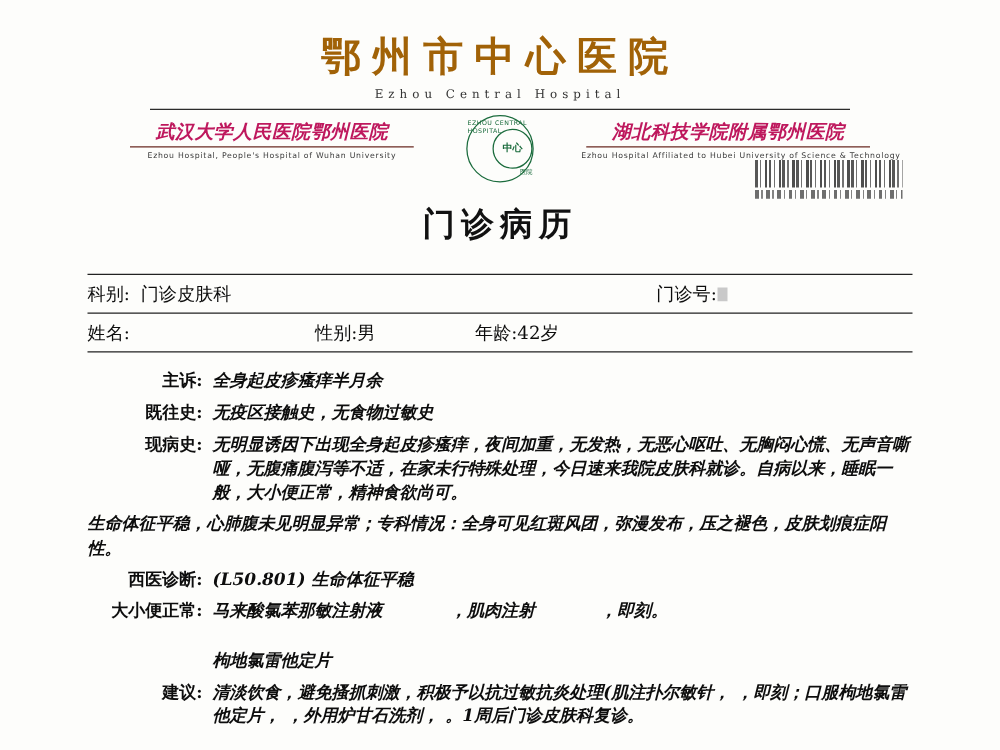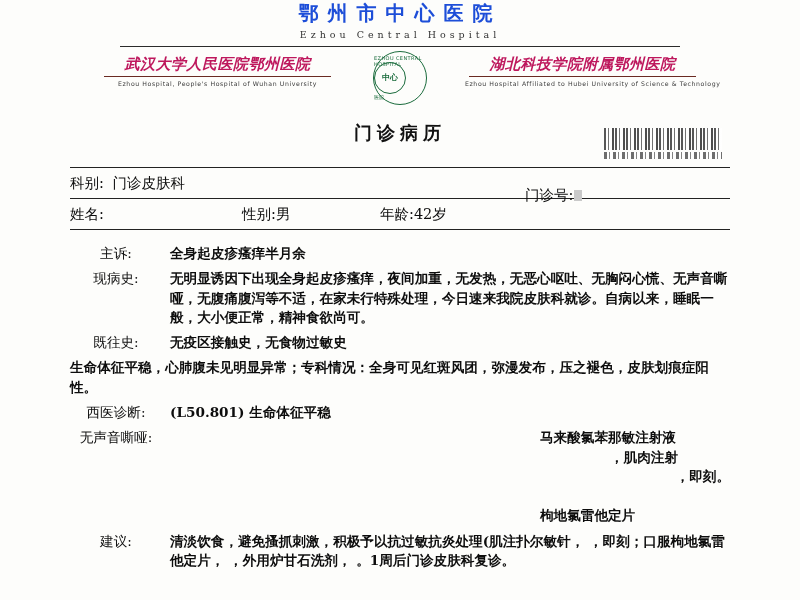--- a/index.html
+++ b/index.html
@@ -17,24 +17,25 @@
   .page {
     position: relative;
     width: 800px;
     height: 600px;
     background: #fdfdfb;
   }
   
   .hospital-name {
     text-align: center;
     font-family: "DejaVu Serif", "Liberation Serif", serif;
-    font-size: 20px;
+    font-size: 32px;
     font-weight: bold;
     letter-spacing: 9px;
-    color: #1d4ed8;
+    padding-top: 24px;
+    color: #a16207;
   }
   .hospital-name-en {
     text-align: center;
     font-family: "DejaVu Serif", "Liberation Serif", serif;
     font-size: 9.5px;
     letter-spacing: 4px;
     color: #333;
     margin-top: 2px;
   }
   .header-rule {
@@ -79,21 +80,21 @@
     position: absolute;
     left: 50%;
     top: -4px;
     transform: translateX(-50%);
     width: 54px;
     height: 54px;
     border-radius: 50%;
     border: 1.6px solid #1a6b3c;
     color: #1a6b3c;
     display: flex;
-    align-items: flex-start;
+    align-items: flex-end;
     justify-content: center;
     flex-direction: column;
     font-size: 6px;
     line-height: 1.1;
     box-sizing: border-box;
   }
   .seal .seal-outer-text {
     position: absolute;
     top: 4px;
     font-size: 5px;
@@ -112,21 +113,21 @@
   }
   .seal .seal-bottom-text {
     position: absolute;
     bottom: 4px;
     font-size: 5px;
   }
   
   .doc-title {
     text-align: center;
     font-family: "DejaVu Serif", "Liberation Serif", serif;
-    font-size: 18px;
+    font-size: 26px;
     font-weight: bold;
     letter-spacing: 5px;
     margin-top: 18px;
     color: #111;
   }
   .barcode {
     position: absolute;
     right: 78px;
     top: 128px;
     width: 118px;
@@ -167,26 +168,25 @@
     border-bottom: 1.2px solid #222;
     padding: 6px 0 5px 0;
   }
   .info-row.first { margin-top: 22px; border-top: 1.2px solid #222; }
   .info-row .cell { display: inline-block; }
   .info-row .c-dept { margin-left: 4px; }
   .info-row .c-visitno {
     position: absolute;
     left: 455px;
     top: 6px;
-    margin-top: 12px;
   }
   .info-row .c-name { margin-left: 18px; }
   .info-row .c-sex {
     position: absolute;
-    left: 172px;
+    left: 182px;
     top: 6px;
   }
   .info-row .c-age {
     position: absolute;
     left: 310px;
     top: 6px;
   }
   .redacted {
     display: inline-block;
     width: 8px;
@@ -203,34 +203,34 @@
     line-height: 1.42;
   }
   .sec {
     display: flex;
     align-items: flex-start;
     margin-bottom: 6px;
   }
   .sec .lbl {
     width: 100px;
     min-width: 100px;
-    text-align: center;
-    font-weight: normal;
+    text-align: right;
+    font-weight: bold;
     padding-right: 8px;
     box-sizing: border-box;
   }
   .sec .val {
     flex: 1;
     font-weight: bold;
+    font-style: italic;
   }
   .sec.rx .val { font-weight: bold; }
   .rx-line {
     display: flex;
-    align-items: flex-end;
-    flex-direction: column;
+    align-items: flex-start;
   }
   .rx-line .drug { min-width: 190px; }
   .rx-line .route { min-width: 120px; }
   .rx-line .freq { }
   .rx-gap { height: 20px; }
 </style>
 </head>
 <body>
 
 <div class="page">
@@ -286,40 +286,40 @@
   </div>
 
   <div class="body-area">
 
     <div class="sec">
       <div class="lbl">主诉:</div>
       <div class="val">全身起皮疹瘙痒半月余</div>
     </div>
 
     <div class="sec">
+      <div class="lbl">既往史:</div>
+      <div class="val">无疫区接触史，无食物过敏史</div>
+    </div>
+
+    <div class="sec">
       <div class="lbl">现病史:</div>
       <div class="val">无明显诱因下出现全身起皮疹瘙痒，夜间加重，无发热，无恶心呕吐、无胸闷心慌、无声音嘶哑，无腹痛腹泻等不适，在家未行特殊处理，今日速来我院皮肤科就诊。自病以来，睡眠一般，大小便正常，精神食欲尚可。</div>
     </div>
 
     <div class="sec">
-      <div class="lbl">既往史:</div>
-      <div class="val">无疫区接触史，无食物过敏史</div>
-    </div>
-
-    <div class="sec">
       <div class="val">生命体征平稳，心肺腹未见明显异常；专科情况：全身可见红斑风团，弥漫发布，压之褪色，皮肤划痕症阳性。</div>
     </div>
 
     <div class="sec">
       <div class="lbl">西医诊断:</div>
       <div class="val">(L50.801) 生命体征平稳</div>
     </div>
 
     <div class="sec rx">
-      <div class="lbl">无声音嘶哑:</div>
+      <div class="lbl">大小便正常:</div>
       <div class="val">
         <div class="rx-line">
           <span class="drug">马来酸氯苯那敏注射液</span>
           <span class="route">，肌肉注射</span>
           <span class="freq">，即刻。</span>
         </div>
         <div class="rx-gap"></div>
         <div class="rx-line">
           <span class="drug">枸地氯雷他定片</span>
           <span class="route"></span>

